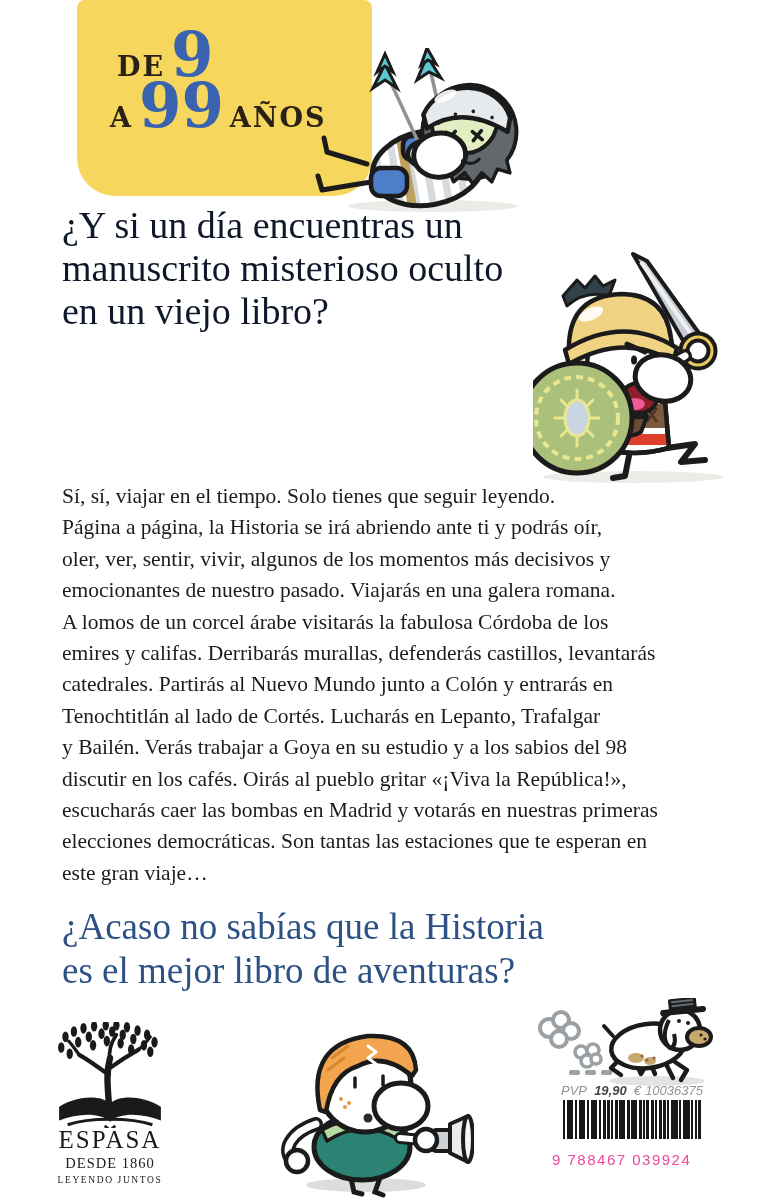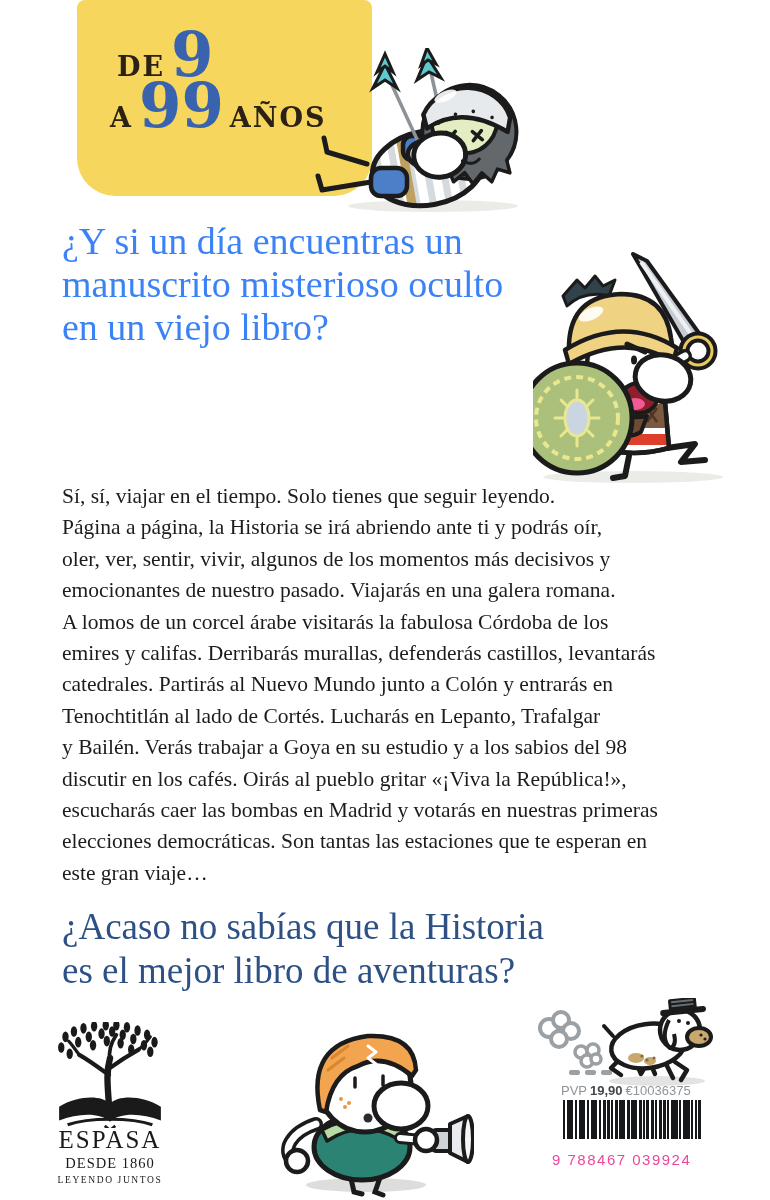--- a/index.html
+++ b/index.html
@@ -16,34 +16,34 @@
     background:#f6d65d;border-radius:8px 8px 38px 38px;
     font-family:"DejaVu Serif",serif;font-weight:bold;color:#2b2115;
   }
   .age-row{display:flex;align-items:baseline;}
   .age-row1{padding:24px 0 0 40px;}
   .age-row2{padding:0 0 0 33px;margin-top:-10px;}
   .age-label{font-size:27px;letter-spacing:2px;}
   .age-number{font-size:61px;color:#3a63af;line-height:1;margin:0 6px;}
 
   
-  .headline{left:62px;top:220px;font-size:38px;line-height:43px;color:#3b82f6;}
+  .headline{left:62px;top:204px;font-size:38px;line-height:43px;color:#0f172a;}
   .subheadline{left:62px;top:360px;font-size:28px;line-height:33.5px;color:#202020;}
   .synopsis{left:62px;top:481px;font-size:21.5px;line-height:31.4px;color:#1c1c1c;}
   .closing{left:62px;top:905px;font-size:37px;line-height:44px;color:#2d5184;}
 
   
   .espasa{left:46px;top:1022px;width:128px;text-align:center;color:#1a1a1a;}
   .espasa-name{font-family:"Liberation Serif",serif;font-size:25px;letter-spacing:2px;margin-top:-2px;}
   .espasa-since{font-family:"Liberation Serif",serif;font-size:14.5px;letter-spacing:1px;margin-top:1px;}
   .espasa-tagline{font-family:"Liberation Serif",serif;font-size:9.5px;font-weight:normal;letter-spacing:1.6px;margin-top:3px;}
 
   .price-row{
-    left:561px;top:1083px;width:142px;display:flex;justify-content:flex-start;
-    font-family:"Liberation Sans",sans-serif;font-size:13px;color:#8f9499;align-items:baseline;
+    left:561px;top:1083px;width:142px;display:flex;justify-content:space-between;
+    font-family:"Liberation Sans",sans-serif;font-size:13px;color:#8f9499;align-items:baseline;font-style:italic;
   }
   .price-amount{font-weight:bold;color:#42474b;margin:0 3px;}
   .price-code{color:#8f9499;}
 
   .barcode{left:561px;top:1100px;width:142px;}
   .barcode-bars{
     height:39px;width:138px;margin-left:2px;
     background:
       repeating-linear-gradient(90deg,#17181a 0 2px,transparent 2px 4px),
       repeating-linear-gradient(90deg,#17181a 0 1px,transparent 1px 6px),

